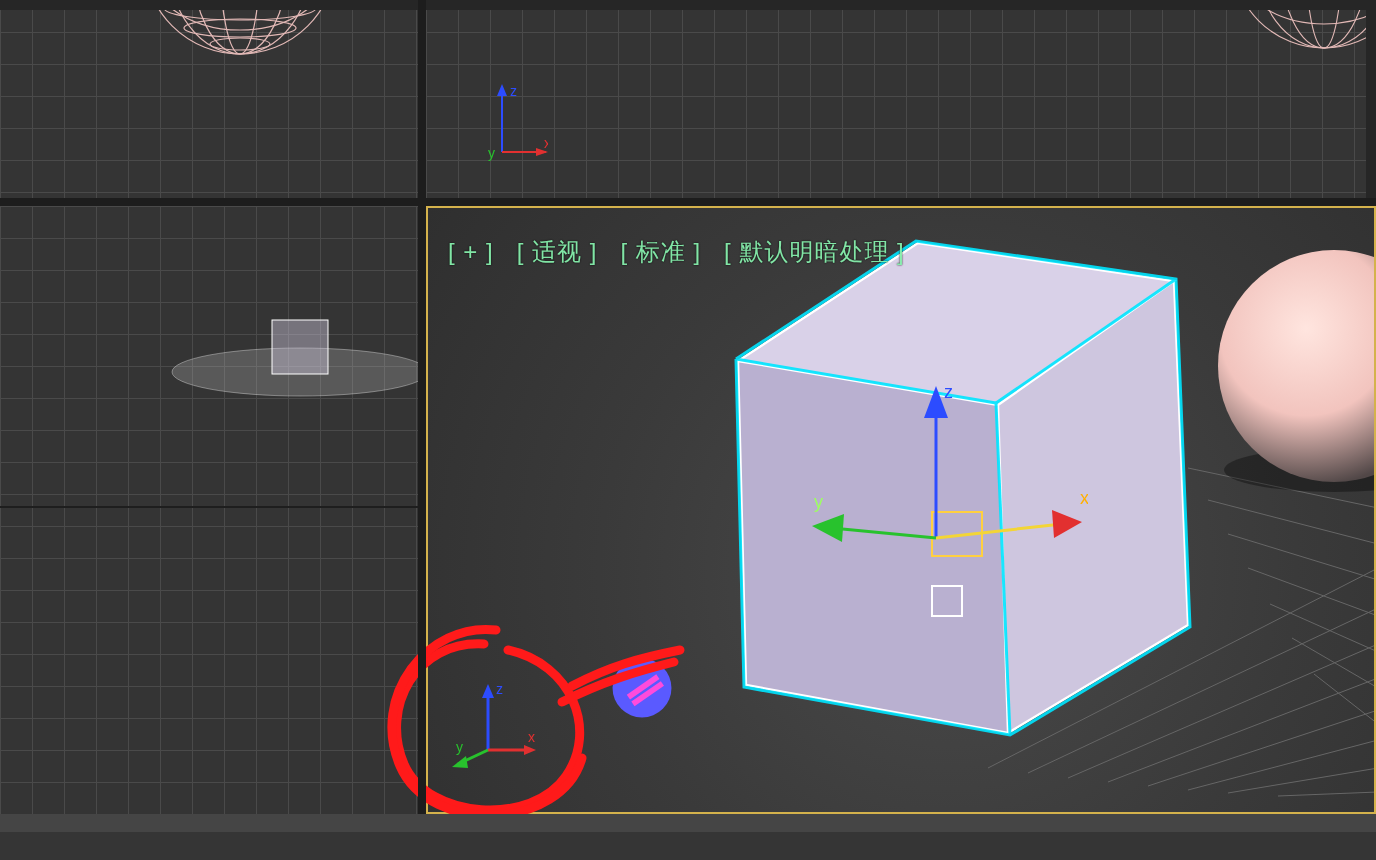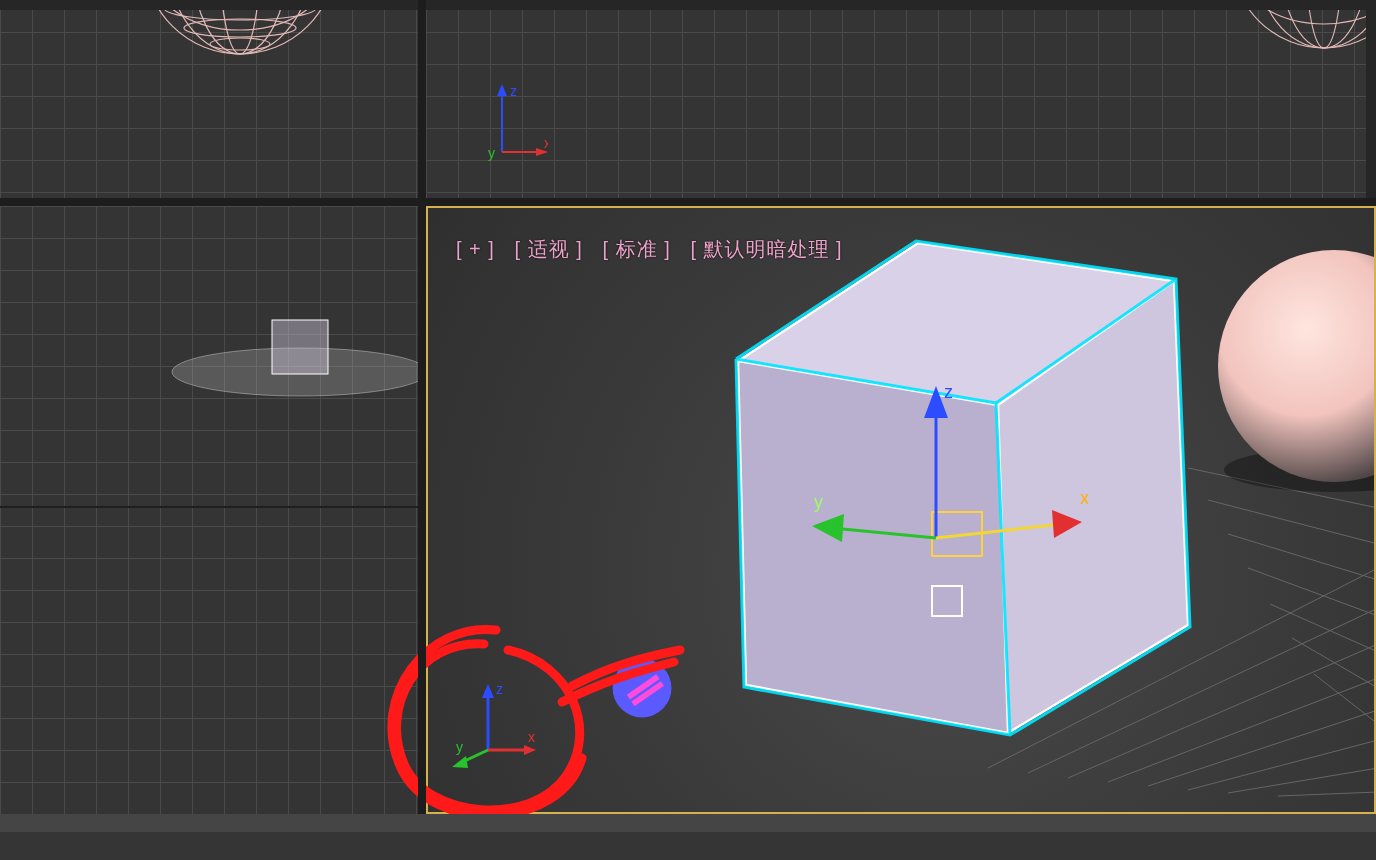--- a/index.html
+++ b/index.html
@@ -5,21 +5,21 @@
   html,body{margin:0;padding:0;width:1376px;height:860px;background:#2a2a2a;font-family:"Microsoft YaHei",Arial,sans-serif;overflow:hidden}
   .stage{position:relative;width:1376px;height:860px}
   .vp{position:absolute;background:#343434;overflow:hidden}
   .grid{position:absolute;inset:0;pointer-events:none;
         background-image:linear-gradient(#555 1px,transparent 1px),linear-gradient(90deg,#555 1px,transparent 1px);
         background-size:32px 32px}
   .gridFine{background-image:linear-gradient(#4a4a4a 1px,transparent 1px),linear-gradient(90deg,#4a4a4a 1px,transparent 1px)}
   .hLine{position:absolute;left:0;right:0;height:2px;background:#1e1e1e}
   .headerBar{position:absolute;left:0;right:0;height:10px;top:0;background:#262626}
   .sideBar{position:absolute;top:0;bottom:0;width:10px;right:0;background:#262626}
-  .vpLabel{position:absolute;top:28px;left:28px;color:#f9a8d4;font-size:20px;letter-spacing:1px;text-shadow:0 0 2px #000}
+  .vpLabel{position:absolute;top:28px;left:20px;color:#86efac;font-size:24px;letter-spacing:1px;text-shadow:0 0 2px #000}
   .vpLabel span{opacity:.95}
   .axis{position:absolute;pointer-events:none}
   .annot{position:absolute;pointer-events:none}
   .bottomStrip{position:absolute;left:0;right:0;bottom:0;height:46px;background:#353535}
   .bottomStrip::before{content:"";position:absolute;left:0;right:0;top:0;height:18px;background:#454545}
 </style>
 </head>
 <body>
 
 <div class="stage">

